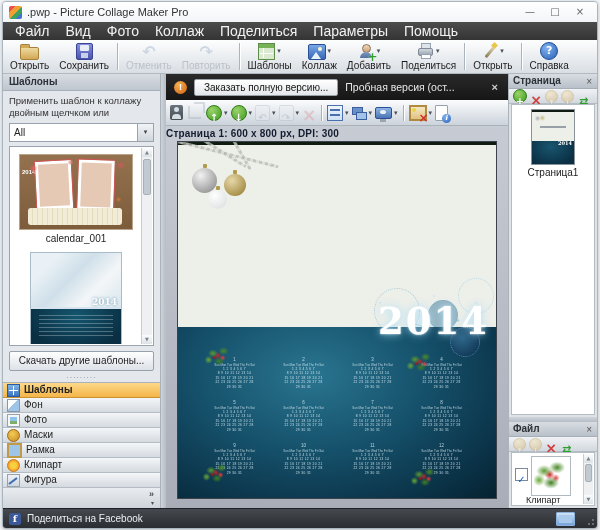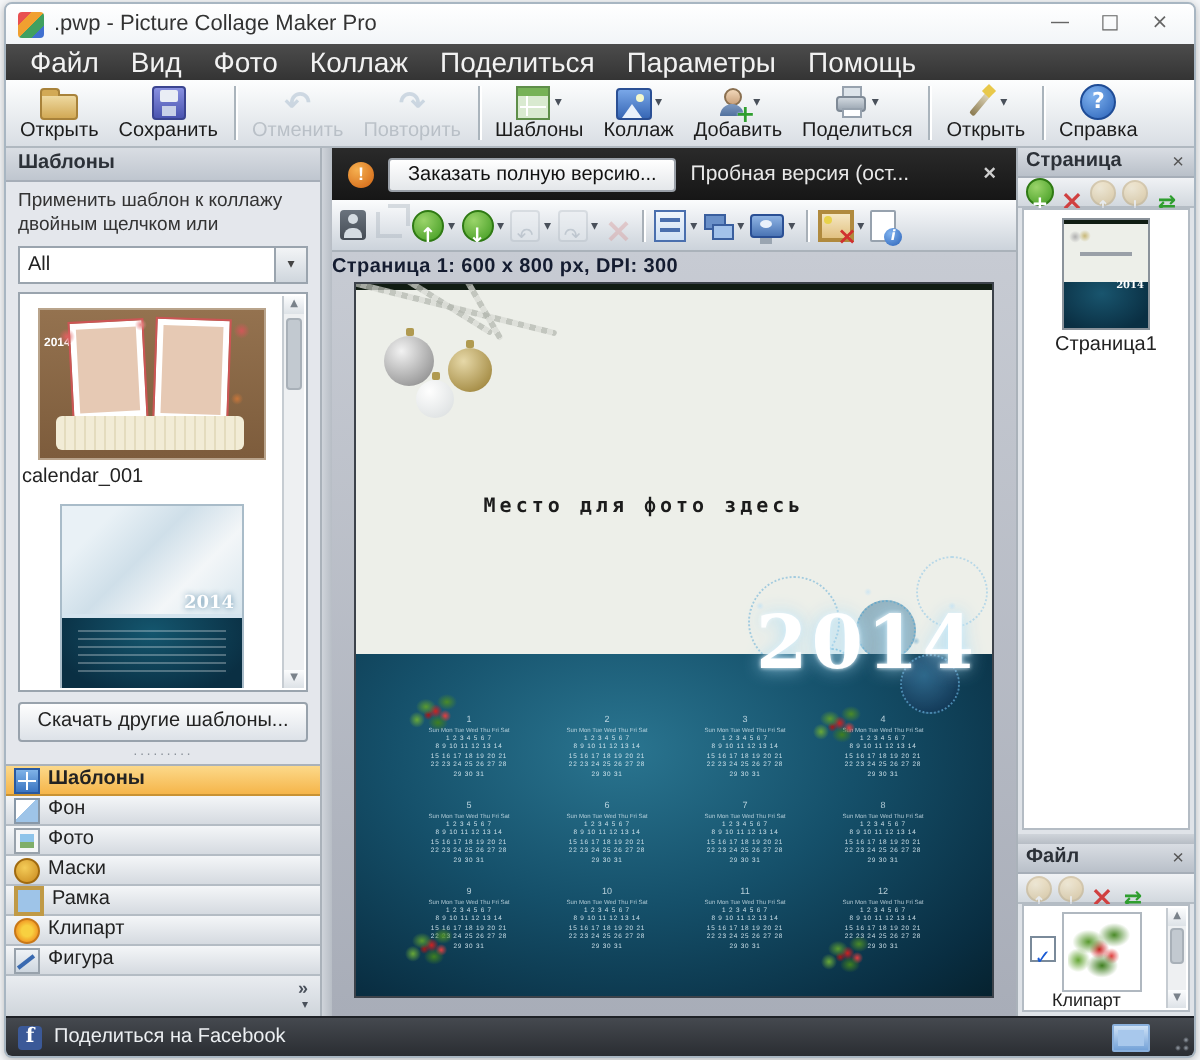--- a/index.html
+++ b/index.html
@@ -92,21 +92,21 @@
   .lp-hint{font-size:9.5px;color:#333;line-height:1.25;padding:4px 6px 2px;flex:0 0 auto}
   .dropdown{height:17px;margin:2px 6px 4px;background:#fff;border:1px solid #9aa4ae;display:flex;
     align-items:center;flex:0 0 auto}
   .dropdown .val{flex:1;font-size:10px;color:#222;padding:0 4px}
   .dropdown .btn{width:15px;height:100%;background:linear-gradient(#f2f4f6,#cfd6dd);
     border-left:1px solid #9aa4ae;text-align:center;font-size:7px;line-height:16px;color:#444;
     font-family:"DejaVu Sans",sans-serif}
   .tpl-list{flex:1 1 auto;margin:0 6px;background:#fff;border:1px solid #9aa4ae;position:relative;
     overflow:hidden;min-height:0}
   .tpl-inner{position:absolute;inset:1px 12px 1px 1px;overflow:hidden}
-  .tpl-item{padding:6px 0 2px;}
+  .tpl-item{padding:6px 0 2px;text-align:center}
   .tpl-label{font-size:10px;color:#222;padding-top:3px}
   .thumb1{width:112px;height:74px;margin:0 auto;position:relative;border:1px solid #b9a48c;
     background:linear-gradient(#94724f,#7d5c3c)}
   .thumb1 .fr{position:absolute;background:#e6c9b4;border:3px solid #fff;outline:1px solid #cc5555}
   .thumb1 .fr.a{left:16px;top:6px;width:30px;height:42px;transform:rotate(-3deg)}
   .thumb1 .fr.b{left:58px;top:5px;width:30px;height:44px;transform:rotate(2deg)}
   .thumb1 .strip{position:absolute;left:8px;bottom:4px;width:94px;height:17px;border-radius:3px;
     background:repeating-linear-gradient(90deg,#f2ecd6 0 4px,#e4dcbe 4px 5px)}
   .thumb1 .yr{position:absolute;left:2px;top:14px;font-size:6px;color:#fff;font-weight:bold}
   .thumb1 .deco{position:absolute;inset:0;background:
@@ -613,21 +613,20 @@
       <div class="canvas-area">
         <div class="page-info">Страница  1: 600 x 800 px, DPI: 300</div>
         <div class="page">
           <div class="topstrip"></div>
           <div class="branch b1"></div>
           <div class="branch b2"></div>
           <div class="branch b3"></div>
           <span class="bauble s"></span>
           <span class="bauble g"></span>
           <span class="bauble w"></span>
-          <div class="ph-text">Место для фото здесь</div>
           <div class="sparkles"></div>
           <div class="snow s1"></div>
           <div class="snow s2"></div>
           <div class="snow s3"></div>
           <div class="snow s4"></div>
           <div class="year">2014</div>
           <div class="teal">
             <div class="blueball"></div>
             <div class="cal-grid">
                 <div class="month">

